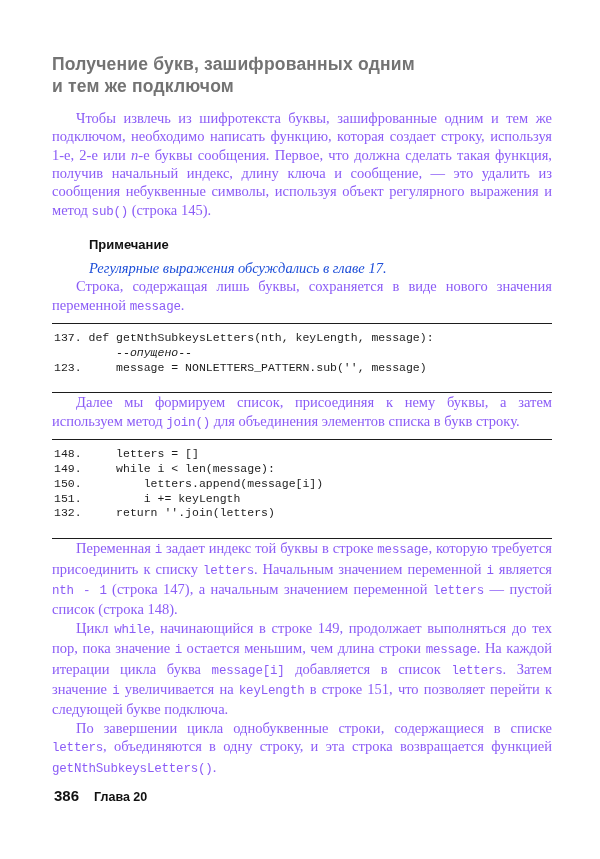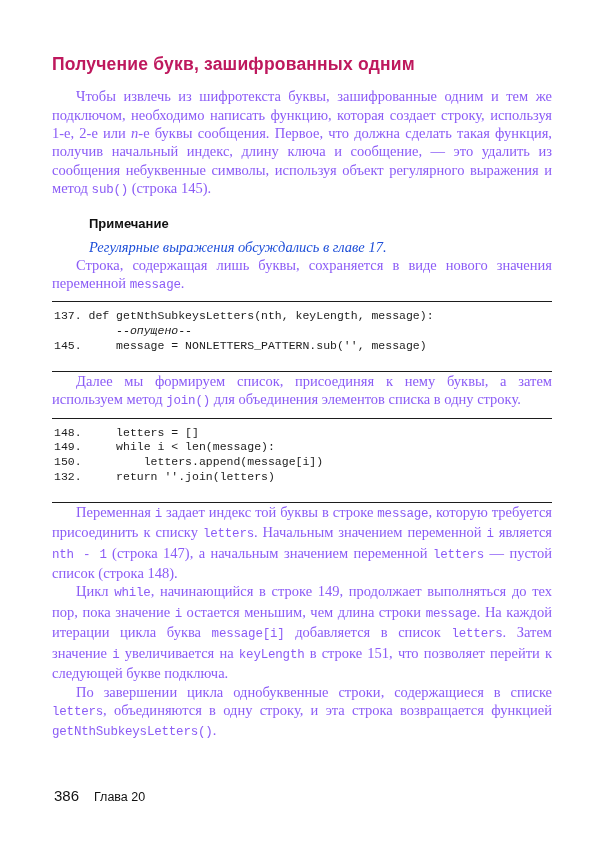--- a/index.html
+++ b/index.html
@@ -17,21 +17,21 @@
     right: 48px;
     top: 0;
   }
   .title {
     margin-top: 54px;
     font-family: "Liberation Sans", sans-serif;
     font-weight: 700;
     font-size: 17.5px;
     line-height: 21.5px;
     letter-spacing: 0.2px;
-    color: #be185d;
+    color: #737373;
   }
   p.body-par {
     margin: 0;
     font-family: "Liberation Serif", serif;
     font-size: 14.5px;
     line-height: 18.4px;
     text-align: justify;
     text-indent: 24px;
     color: #8b5cf6;
     hyphens: auto;
@@ -77,55 +77,58 @@
   .it { font-style: italic; }
   .footer {
     position: absolute;
     left: 54px;
     top: 787px;
     display: flex;
     align-items: baseline;
     gap: 15px;
     font-family: "Liberation Sans", sans-serif;
     color: #111111;
+    font-weight: bold;
   }
   .footer .page-num { font-size: 15px; }
   .footer .chapter  { font-size: 12.5px; }
 </style>
 </head>
 <body>
 
 <div class="page">
   <div class="content">
 
     <h1 class="title">
       <span>Получение букв, зашифрованных одним</span><br>
+      <span>и тем же подключом</span>
     </h1>
 
     <p class="body-par mt-intro"><span>Чтобы извлечь из шифротекста буквы, зашифрованные одним и тем же подключом, необходимо написать функцию, которая создает строку, используя 1-е, 2-е или </span><span class="it">n</span><span>-е буквы сообщения. Первое, что должна сделать такая функция, получив начальный индекс, длину ключа и сообщение, — это удалить из сообщения небуквенные символы, используя объект регулярного выражения и метод </span><span class="code">sub()</span><span> (строка 145).</span></p>
 
     <div class="note">
       <div class="note-label">Примечание</div>
       <div class="note-text">Регулярные выражения обсуждались в главе 17.</div>
     </div>
 
     <p class="body-par mt-after-note"><span>Строка, содержащая лишь буквы, сохраняется в виде нового значения переменной </span><span class="code">message</span><span>.</span></p>
 
     <div class="code-block">
         <div class="code-line">137. def getNthSubkeysLetters(nth, keyLength, message):</div>
         <div class="code-line it">         --опущено--</div>
-        <div class="code-line">145.     message = NONLETTERS_PATTERN.sub('', message)</div>
+        <div class="code-line">123.     message = NONLETTERS_PATTERN.sub('', message)</div>
       </div>
 
-    <p class="body-par mt-after-code"><span>Далее мы формируем список, присоединяя к нему буквы, а затем используем метод </span><span class="code">join()</span><span> для объединения элементов списка в одну строку.</span></p>
+    <p class="body-par mt-after-code"><span>Далее мы формируем список, присоединяя к нему буквы, а затем используем метод </span><span class="code">join()</span><span> для объединения элементов списка в букв строку.</span></p>
 
     <div class="code-block">
         <div class="code-line">148.     letters = []</div>
         <div class="code-line">149.     while i &lt; len(message):</div>
         <div class="code-line">150.         letters.append(message[i])</div>
+        <div class="code-line">151.         i += keyLength</div>
         <div class="code-line">132.     return ''.join(letters)</div>
       </div>
 
     <p class="body-par mt-after-code"><span>Переменная </span><span class="code">i</span><span> задает индекс той буквы в строке </span><span class="code">message</span><span>, которую требуется присоединить к списку </span><span class="code">letters</span><span>. Начальным значением переменной </span><span class="code">i</span><span> является </span><span class="code">nth - 1</span><span> (строка 147), а начальным значением переменной </span><span class="code">letters</span><span> — пустой список (строка 148).</span></p>
 
     <p class="body-par"><span>Цикл </span><span class="code">while</span><span>, начинающийся в строке 149, продолжает выполняться до тех пор, пока значение </span><span class="code">i</span><span> остается меньшим, чем длина строки </span><span class="code">message</span><span>. На каждой итерации цикла буква </span><span class="code">message[i]</span><span> добавляется в список </span><span class="code">letters</span><span>. Затем значение </span><span class="code">i</span><span> увеличивается на </span><span class="code">keyLength</span><span> в строке 151, что позволяет перейти к следующей букве подключа.</span></p>
 
     <p class="body-par"><span>По завершении цикла однобуквенные строки, содержащиеся в списке </span><span class="code">letters</span><span>, объединяются в одну строку, и эта строка возвращается функцией </span><span class="code">getNthSubkeysLetters()</span><span>.</span></p>
 
   </div>

